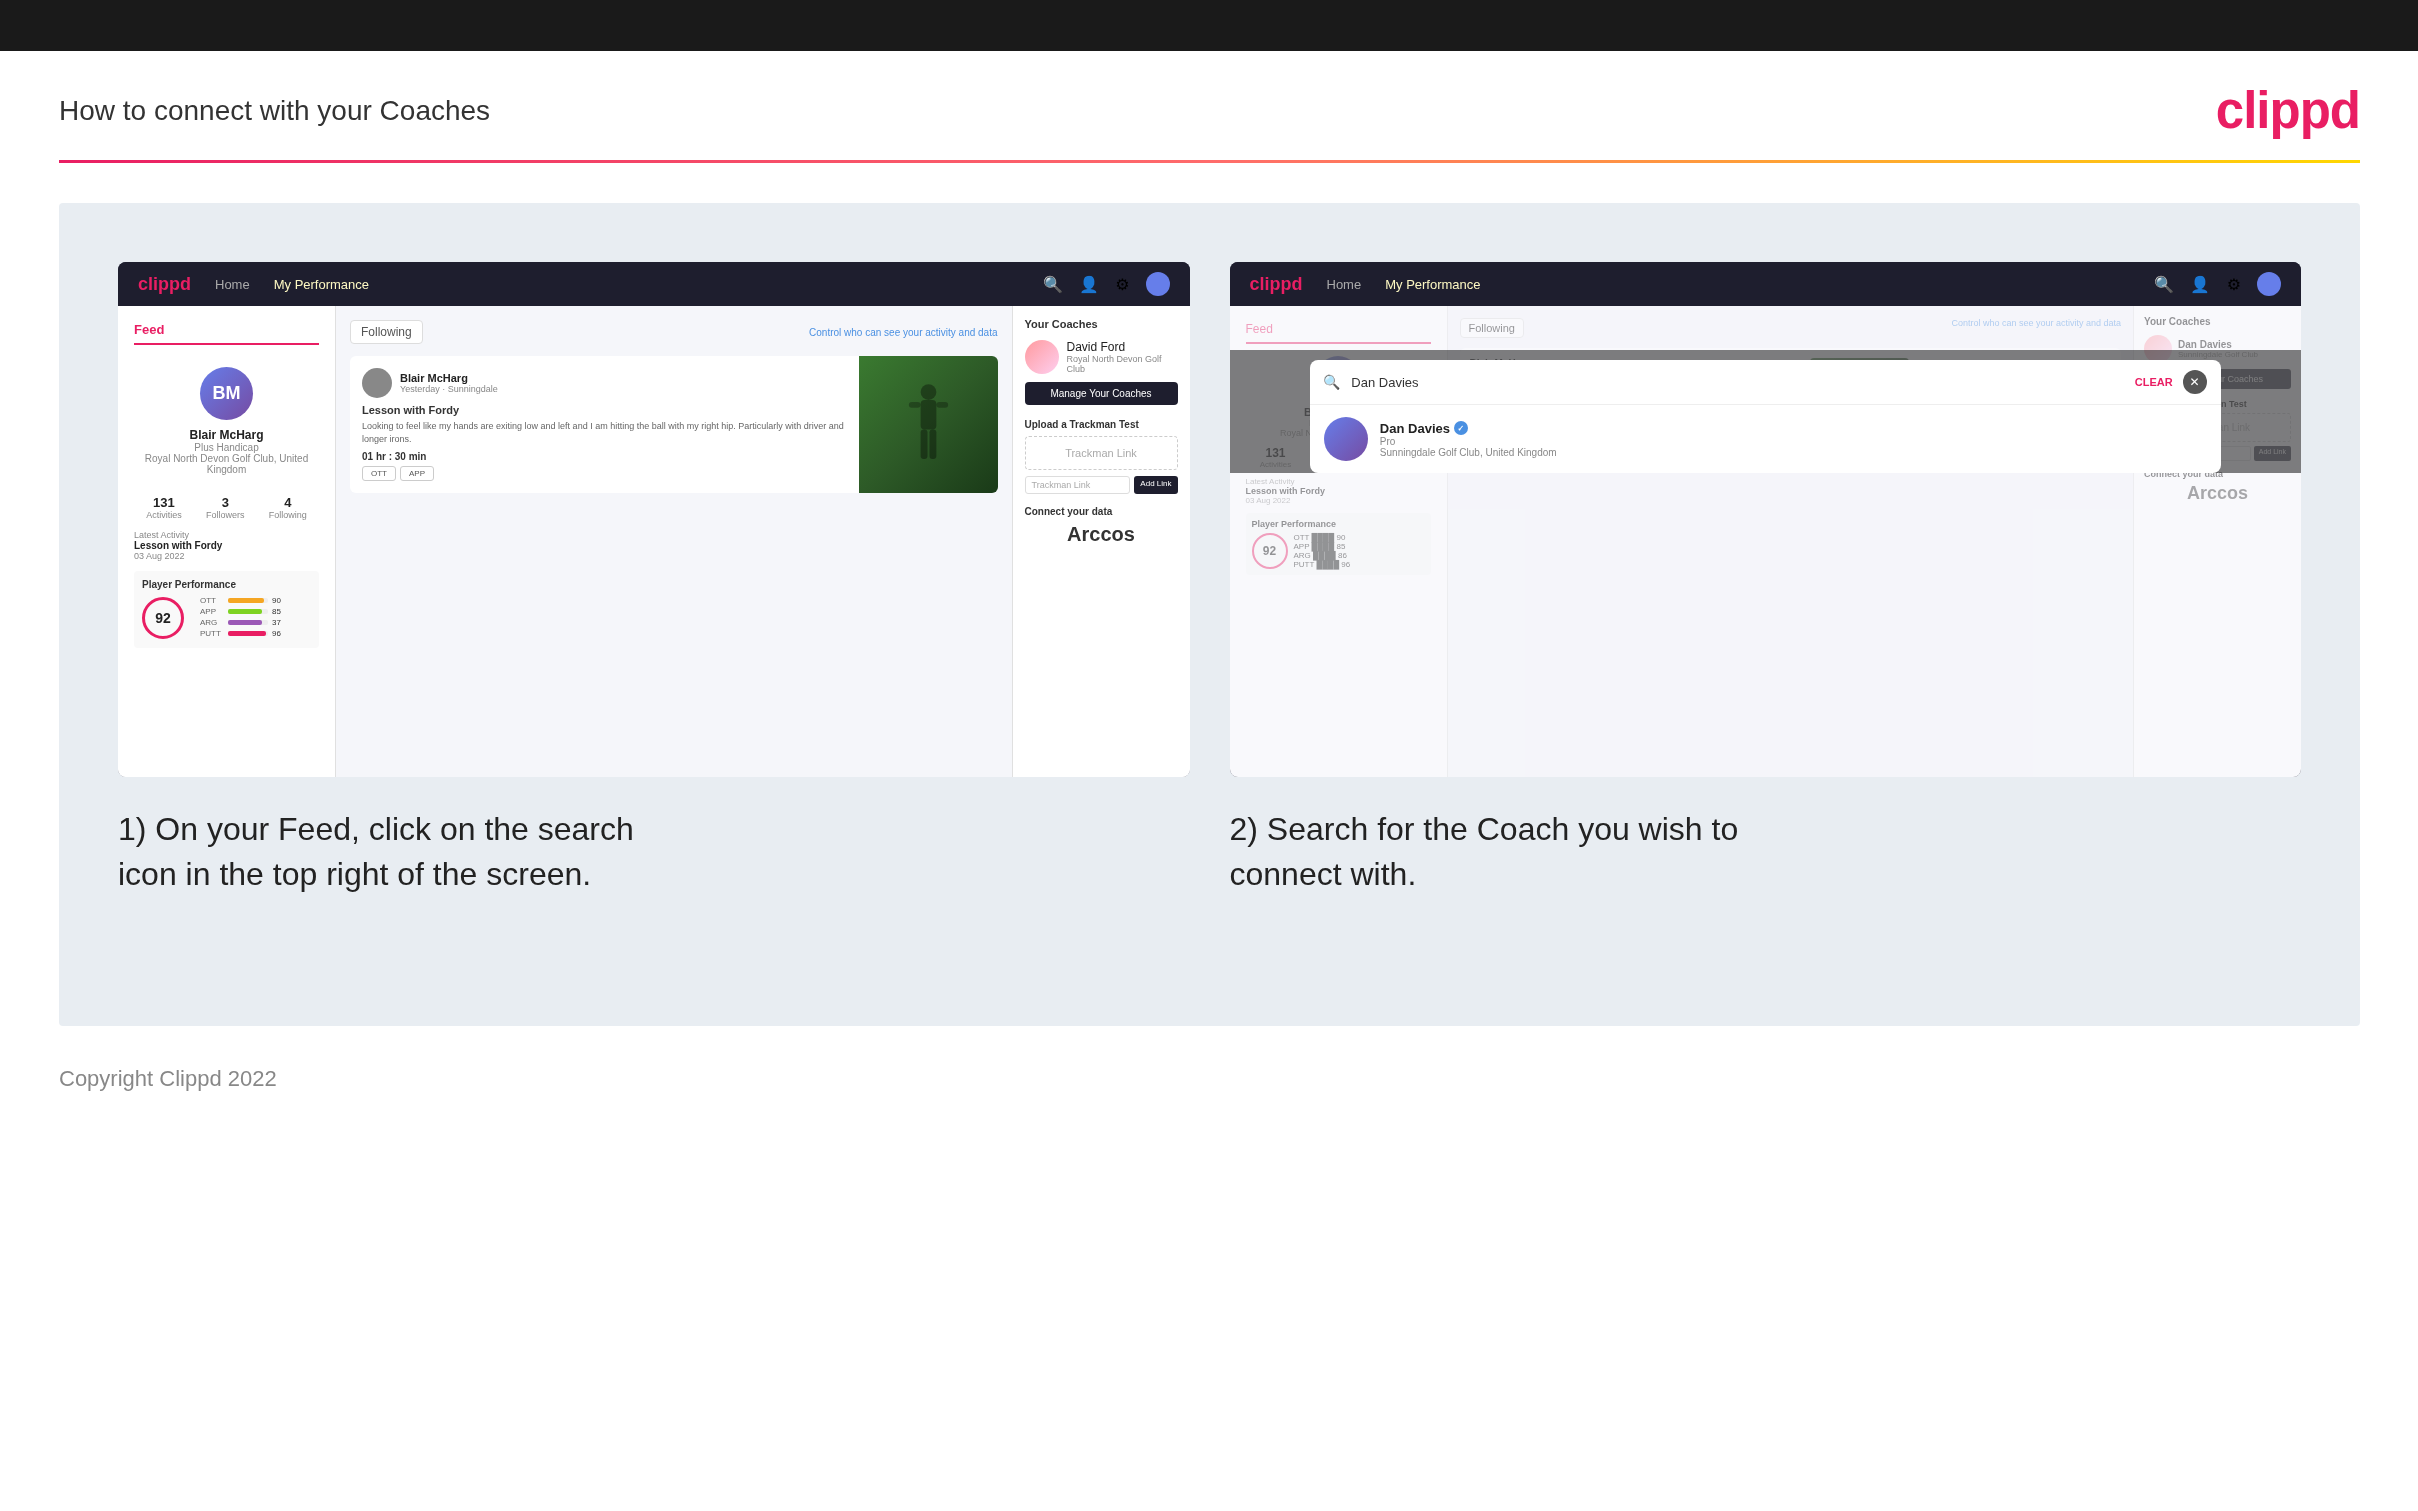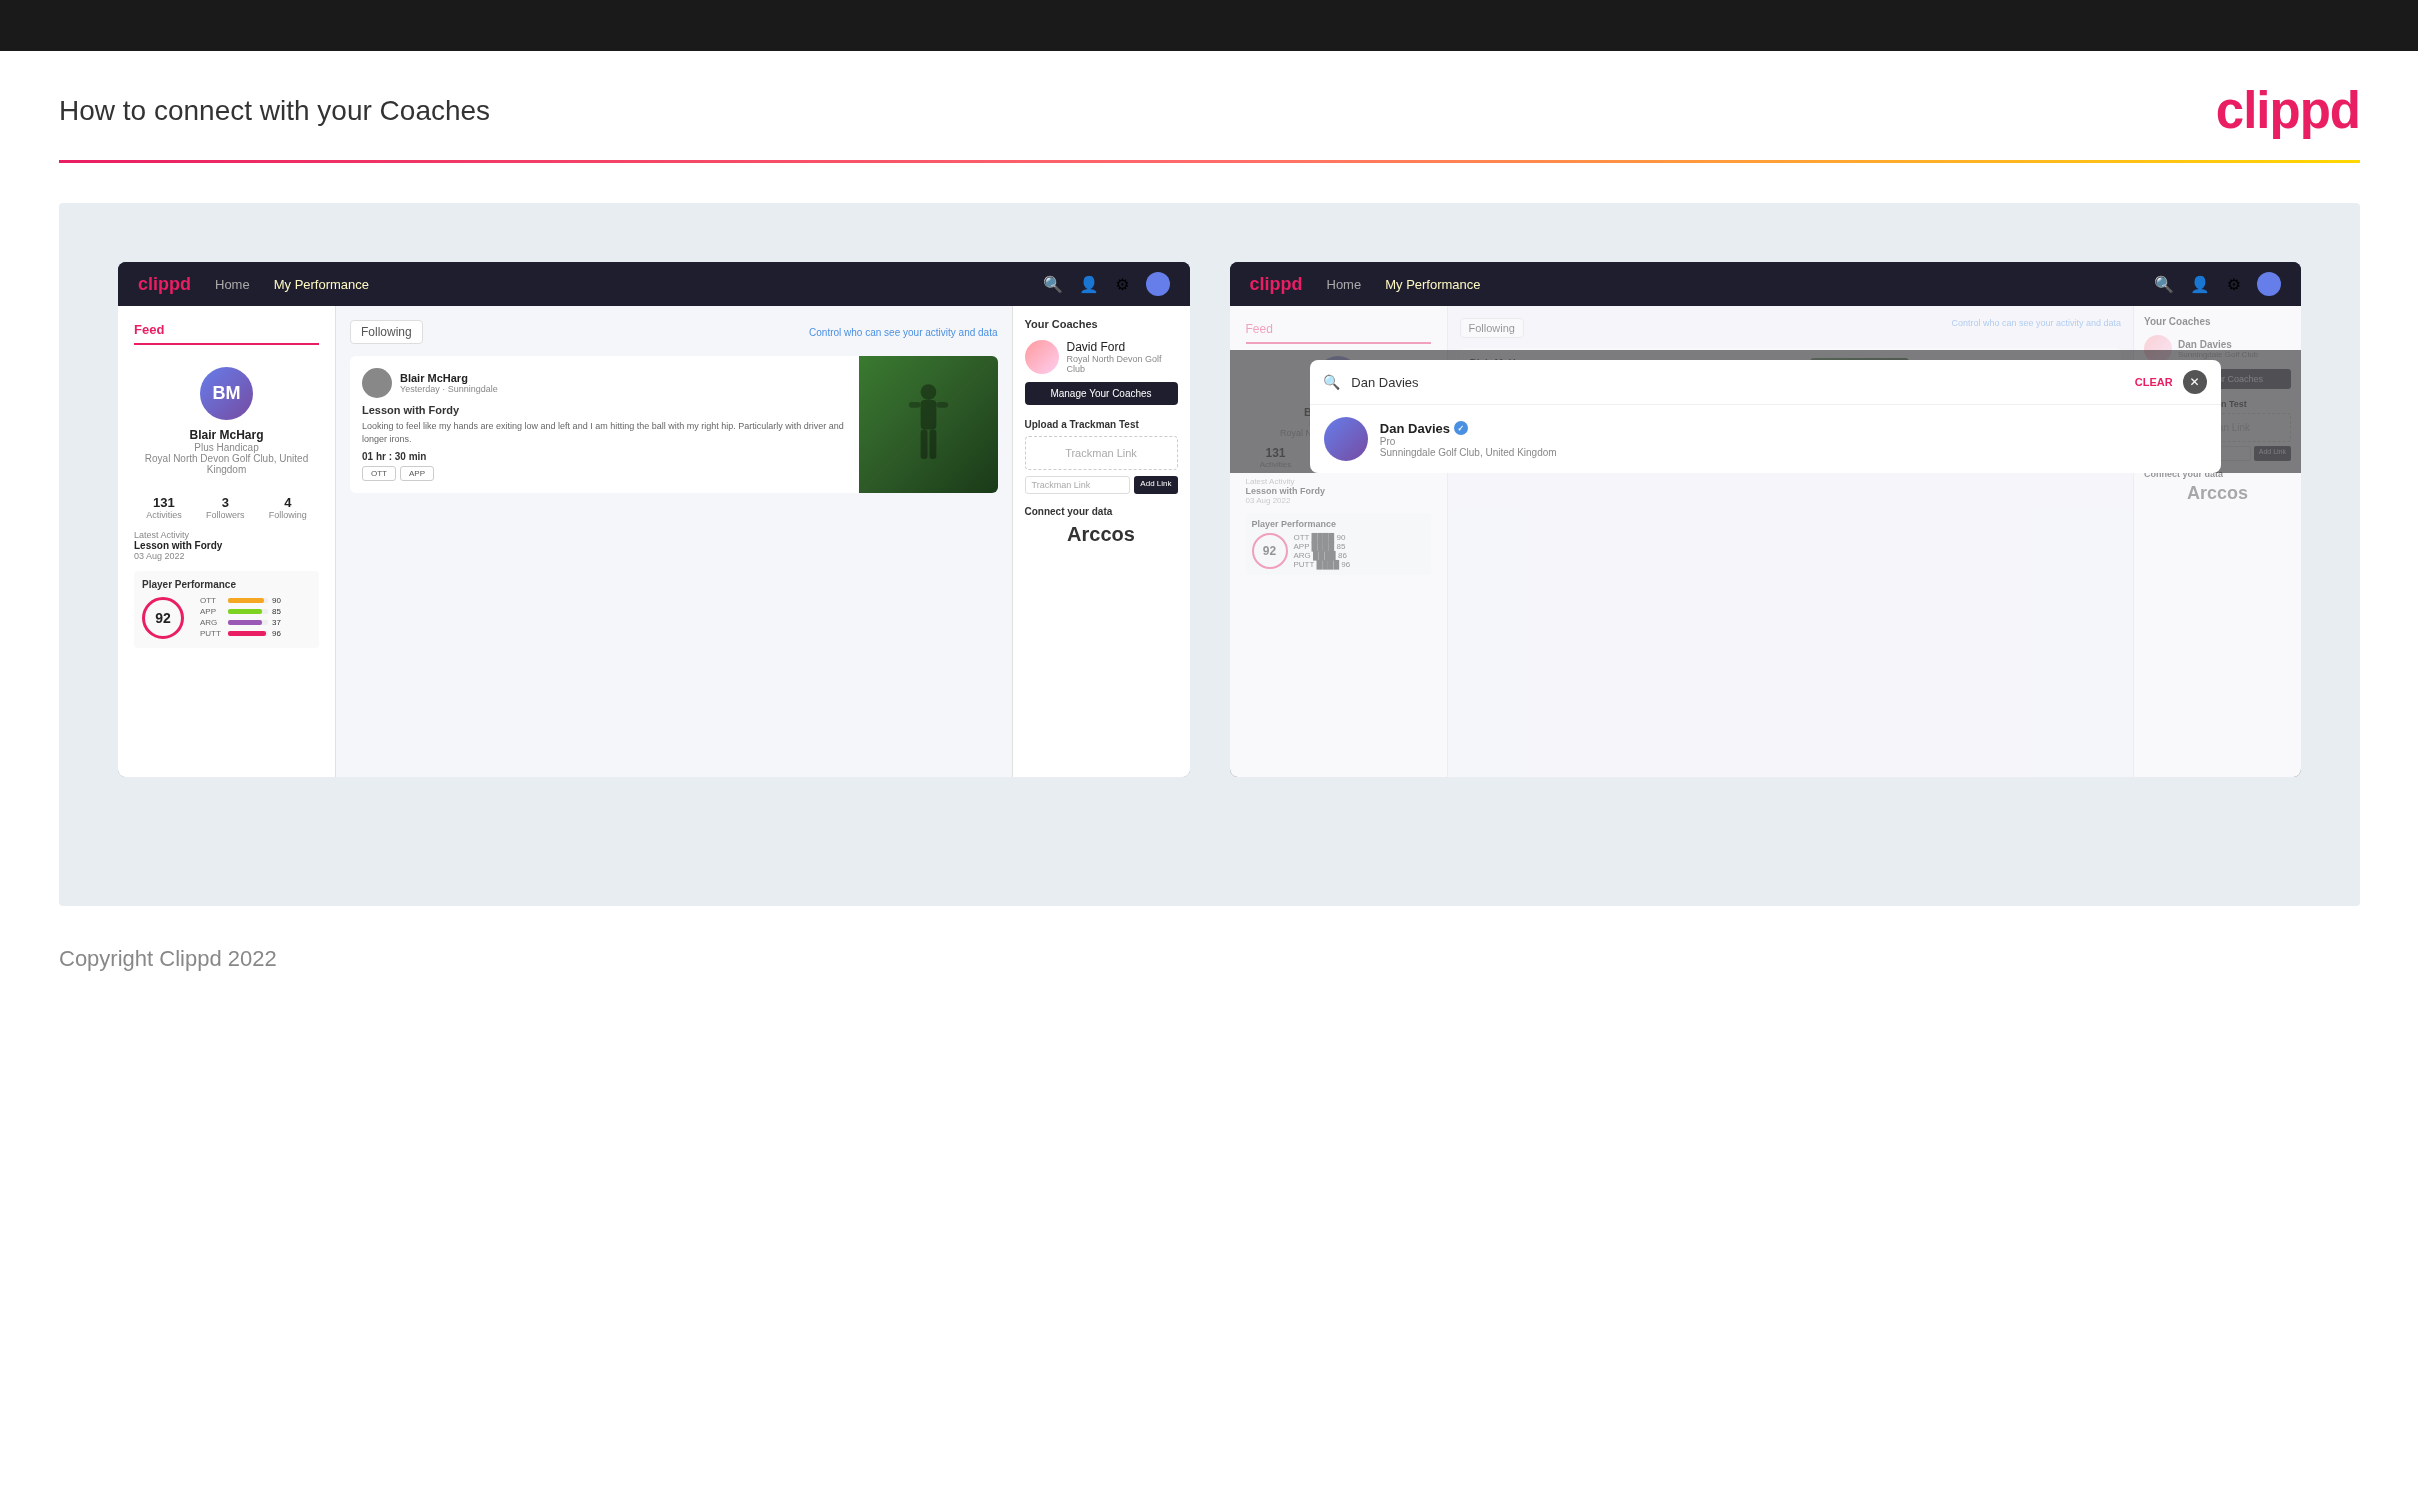--- a/index.html
+++ b/index.html
@@ -775,20 +775,21 @@
               </div>
             </div>
             <div class="connect-section">
               <div class="section-label">Connect your data</div>
               <div class="arccos-logo">Arccos</div>
             </div>
           </div>
         </div>
       </div>
 
+      <div class="caption-text">1) On your Feed, click on the search<br>icon in the top right of the screen.</div>
     </div>
 
     <div class="screenshot-col">
       <div class="screenshot-frame">
 
         <div class="app-nav">
           <span class="app-logo-small">clippd</span>
           <span class="app-nav-item">Home</span>
           <span class="app-nav-item active">My Performance</span>
           <div class="app-nav-right">
@@ -897,20 +898,21 @@
                   </div>
                   <div class="result-role">Pro</div>
                   <div class="result-club">Sunningdale Golf Club, United Kingdom</div>
                 </div>
               </div>
             </div>
           </div>
         </div>
       </div>
 
+      <div class="caption-text">2) Search for the Coach you wish to<br>connect with.</div>
     </div>
   </div>
 </div>
 
 <div class="footer">
   <span>Copyright Clippd 2022</span>
 </div>
 
 
 </body></html>

